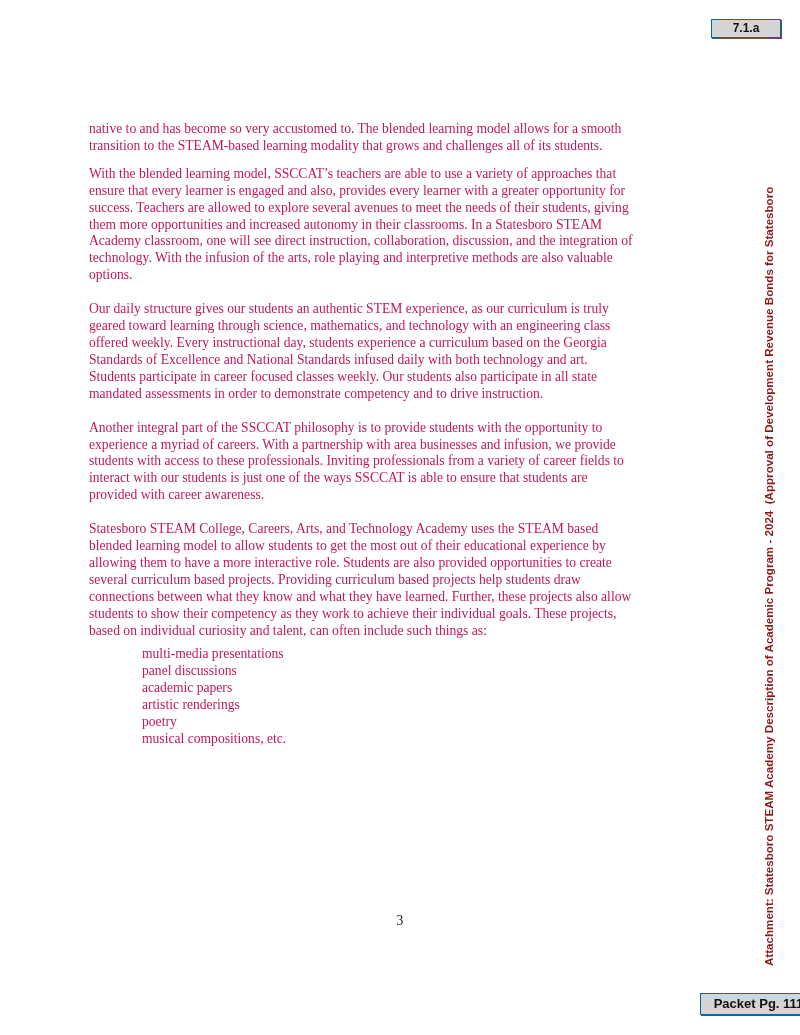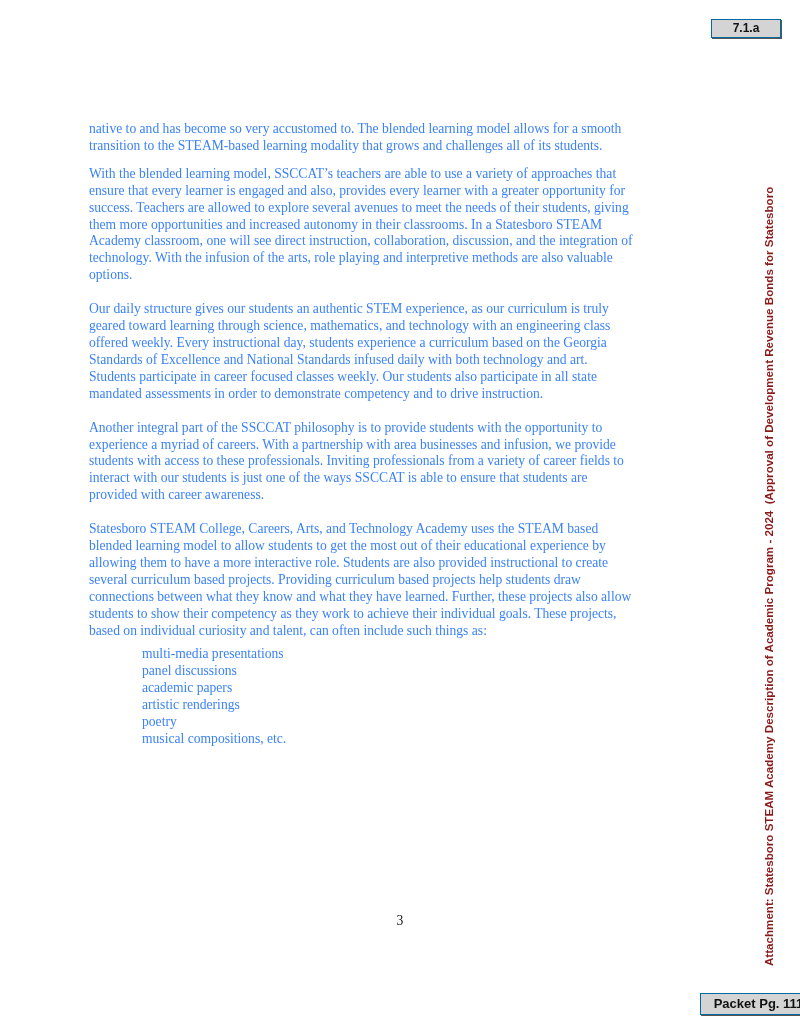--- a/index.html
+++ b/index.html
@@ -56,21 +56,21 @@
       color: #8b1a1a;
     }
     .content {
       position: absolute;
       left: 89px;
       top: 121px;
       width: 625px;
       font-family: "Liberation Serif", serif;
       font-size: 13.6px;
       line-height: 16.9px;
-      color: #3b82f6;
+      color: #be185d;
     }
     .content p {
       margin: 0;
       white-space: normal;
     }
     .content .line {
       display: block;
       white-space: nowrap;
     }
     .gap-small { height: 11px; }
@@ -130,21 +130,21 @@
     <span class="line">Another integral part of the SSCCAT philosophy is to provide students with the opportunity to</span>
     <span class="line">experience a myriad of careers. With a partnership with area businesses and infusion, we provide</span>
     <span class="line">students with access to these professionals. Inviting professionals from a variety of career fields to</span>
     <span class="line">interact with our students is just one of the ways SSCCAT is able to ensure that students are</span>
     <span class="line">provided with career awareness.</span>
   </p>
   <div class="gap-large"></div>
   <p>
     <span class="line">Statesboro STEAM College, Careers, Arts, and Technology Academy uses the STEAM based</span>
     <span class="line">blended learning model to allow students to get the most out of their educational experience by</span>
-    <span class="line">allowing them to have a more interactive role. Students are also provided instructional to create</span>
+    <span class="line">allowing them to have a more interactive role. Students are also provided opportunities to create</span>
     <span class="line">several curriculum based projects. Providing curriculum based projects help students draw</span>
     <span class="line">connections between what they know and what they have learned. Further, these projects also allow</span>
     <span class="line">students to show their competency as they work to achieve their individual goals. These projects,</span>
     <span class="line">based on individual curiosity and talent, can often include such things as:</span>
   </p>
   <ul class="list">
     <li>multi-media presentations</li>
     <li>panel discussions</li>
     <li>academic papers</li>
     <li>artistic renderings</li>

